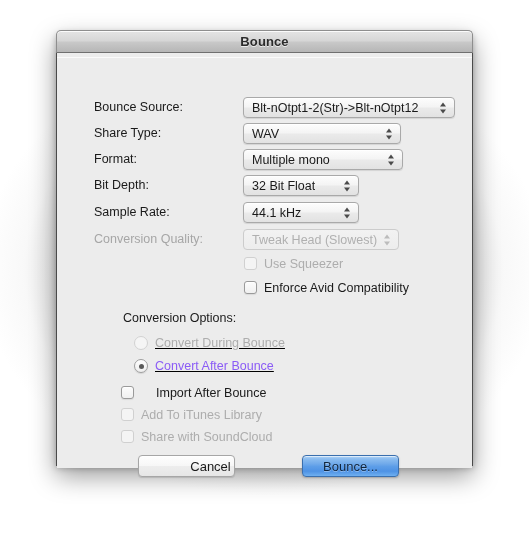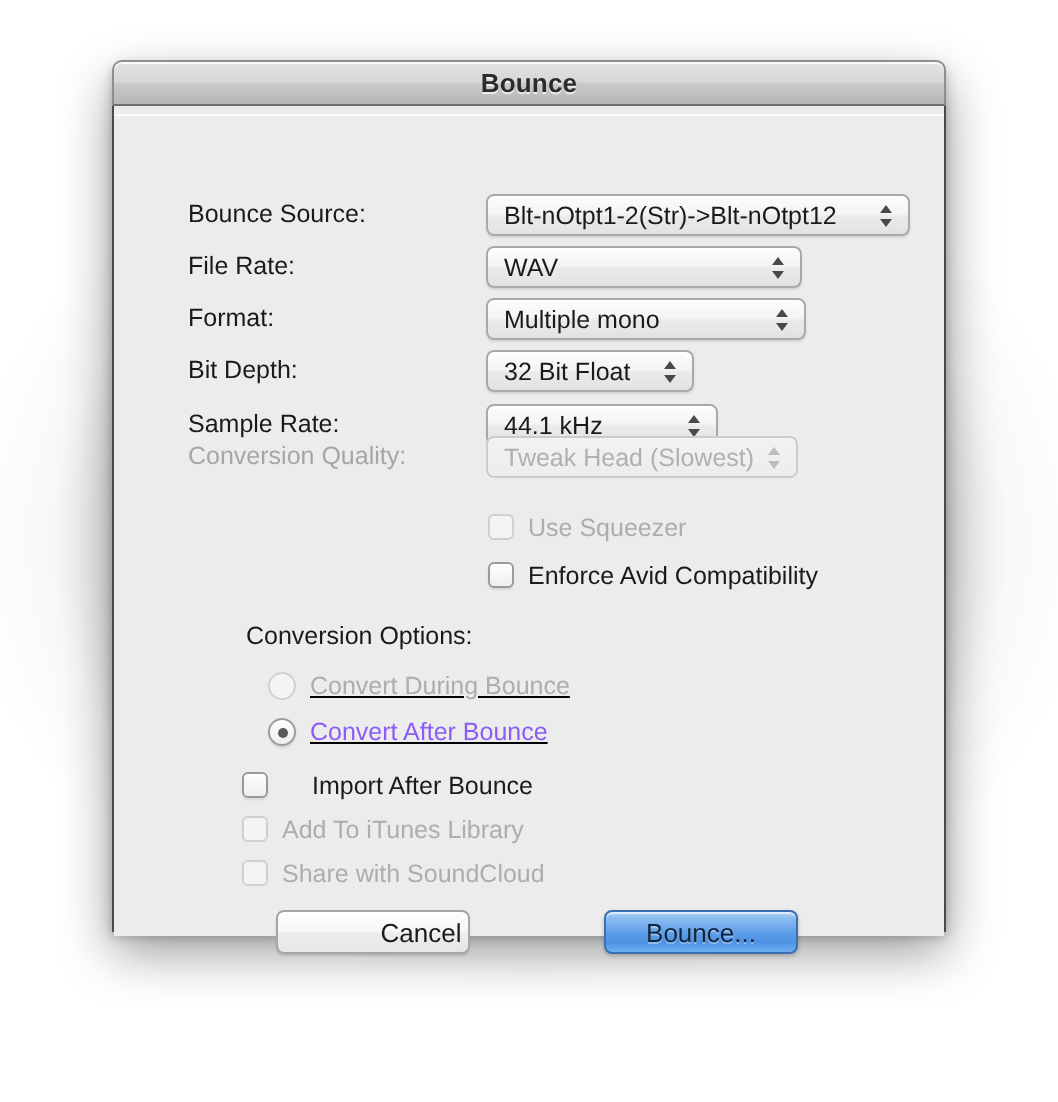--- a/index.html
+++ b/index.html
@@ -271,52 +271,52 @@
 
     <div class="row" style="top:40px;">
       <span class="lbl">Bounce Source:</span>
       <div class="popup" style="width:212px;">
         <span class="val">Blt-nOtpt1-2(Str)-&gt;Blt-nOtpt12</span>
         <span class="arrows"></span>
       </div>
     </div>
 
     <div class="row" style="top:66px;">
-      <span class="lbl">File Rate:</span>
+      <span class="lbl">Share Type:</span>
       <div class="popup" style="width:158px;">
         <span class="val">WAV</span>
         <span class="arrows"></span>
       </div>
     </div>
 
     <div class="row" style="top:92px;">
       <span class="lbl">Format:</span>
       <div class="popup" style="width:160px;">
         <span class="val">Multiple mono</span>
         <span class="arrows"></span>
       </div>
     </div>
 
     <div class="row" style="top:118px;">
       <span class="lbl">Bit Depth:</span>
-      <div class="popup" style="width:104px;">
+      <div class="popup" style="width:116px;">
         <span class="val">32 Bit Float</span>
         <span class="arrows"></span>
       </div>
     </div>
 
     <div class="row" style="top:145px;">
       <span class="lbl">Sample Rate:</span>
       <div class="popup" style="width:116px;">
         <span class="val">44.1 kHz</span>
         <span class="arrows"></span>
       </div>
     </div>
 
-    <div class="row" style="top:161px;">
+    <div class="row" style="top:172px;">
       <span class="lbl disabled">Conversion Quality:</span>
       <div class="popup disabled" style="width:156px;">
         <span class="val">Tweak Head (Slowest)</span>
         <span class="arrows"></span>
       </div>
     </div>
 
     <div class="check disabled" style="left:187px; top:200px;">
       <span class="box"></span>
       <span class="txt">Use Squeezer</span>

